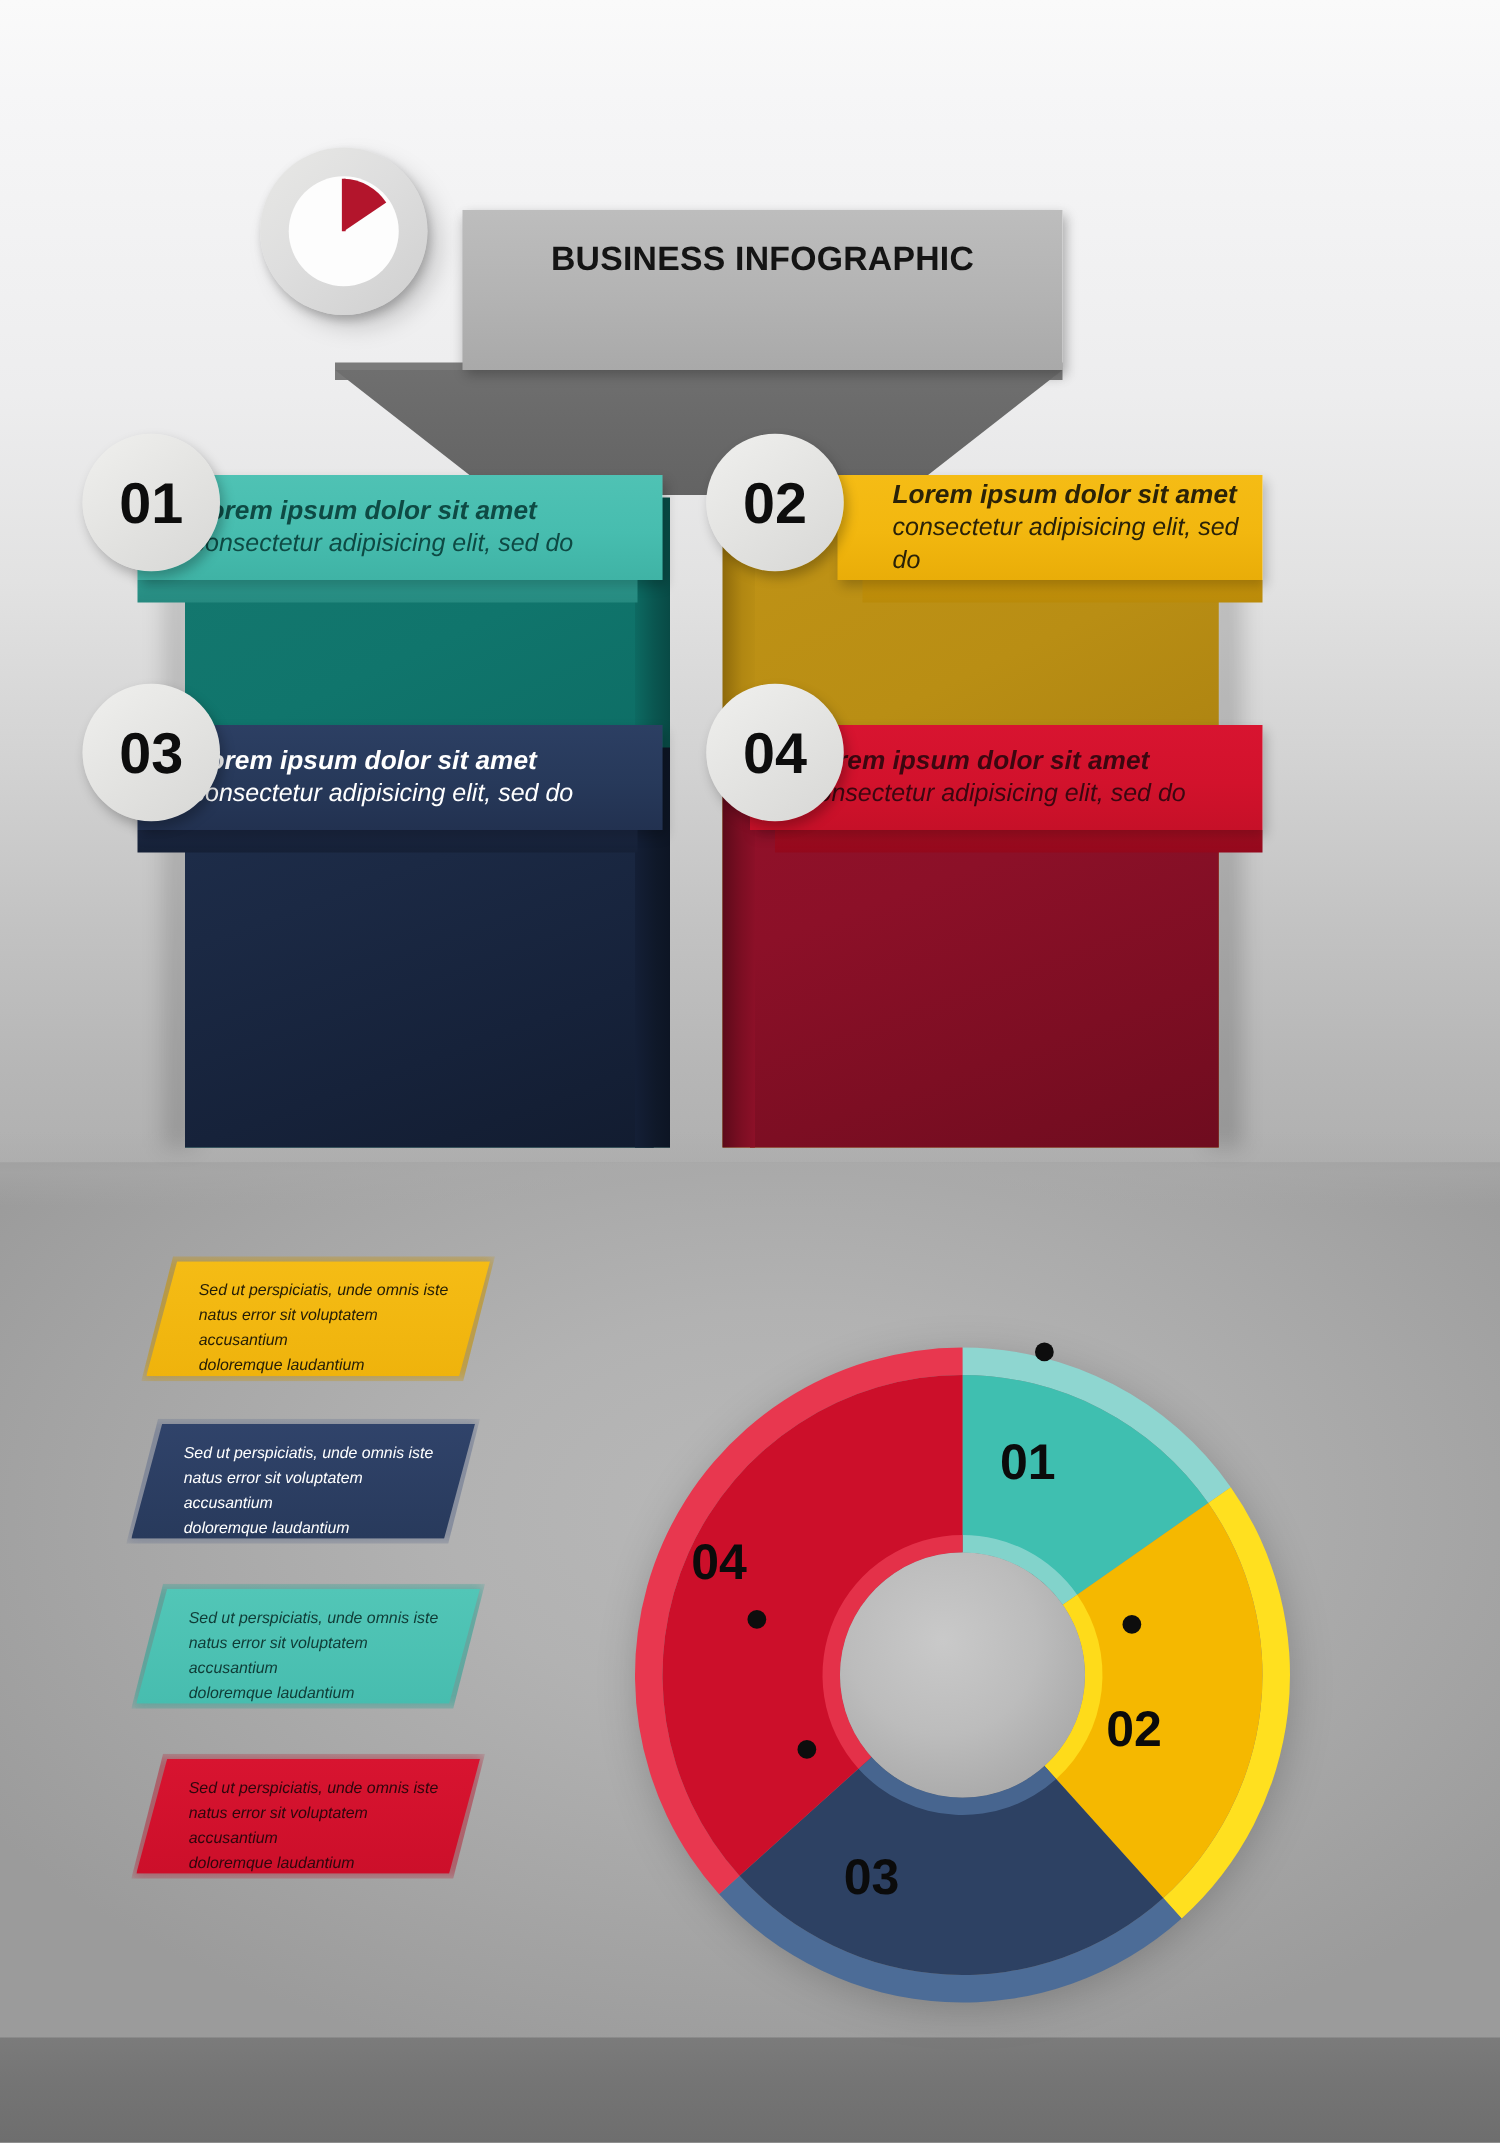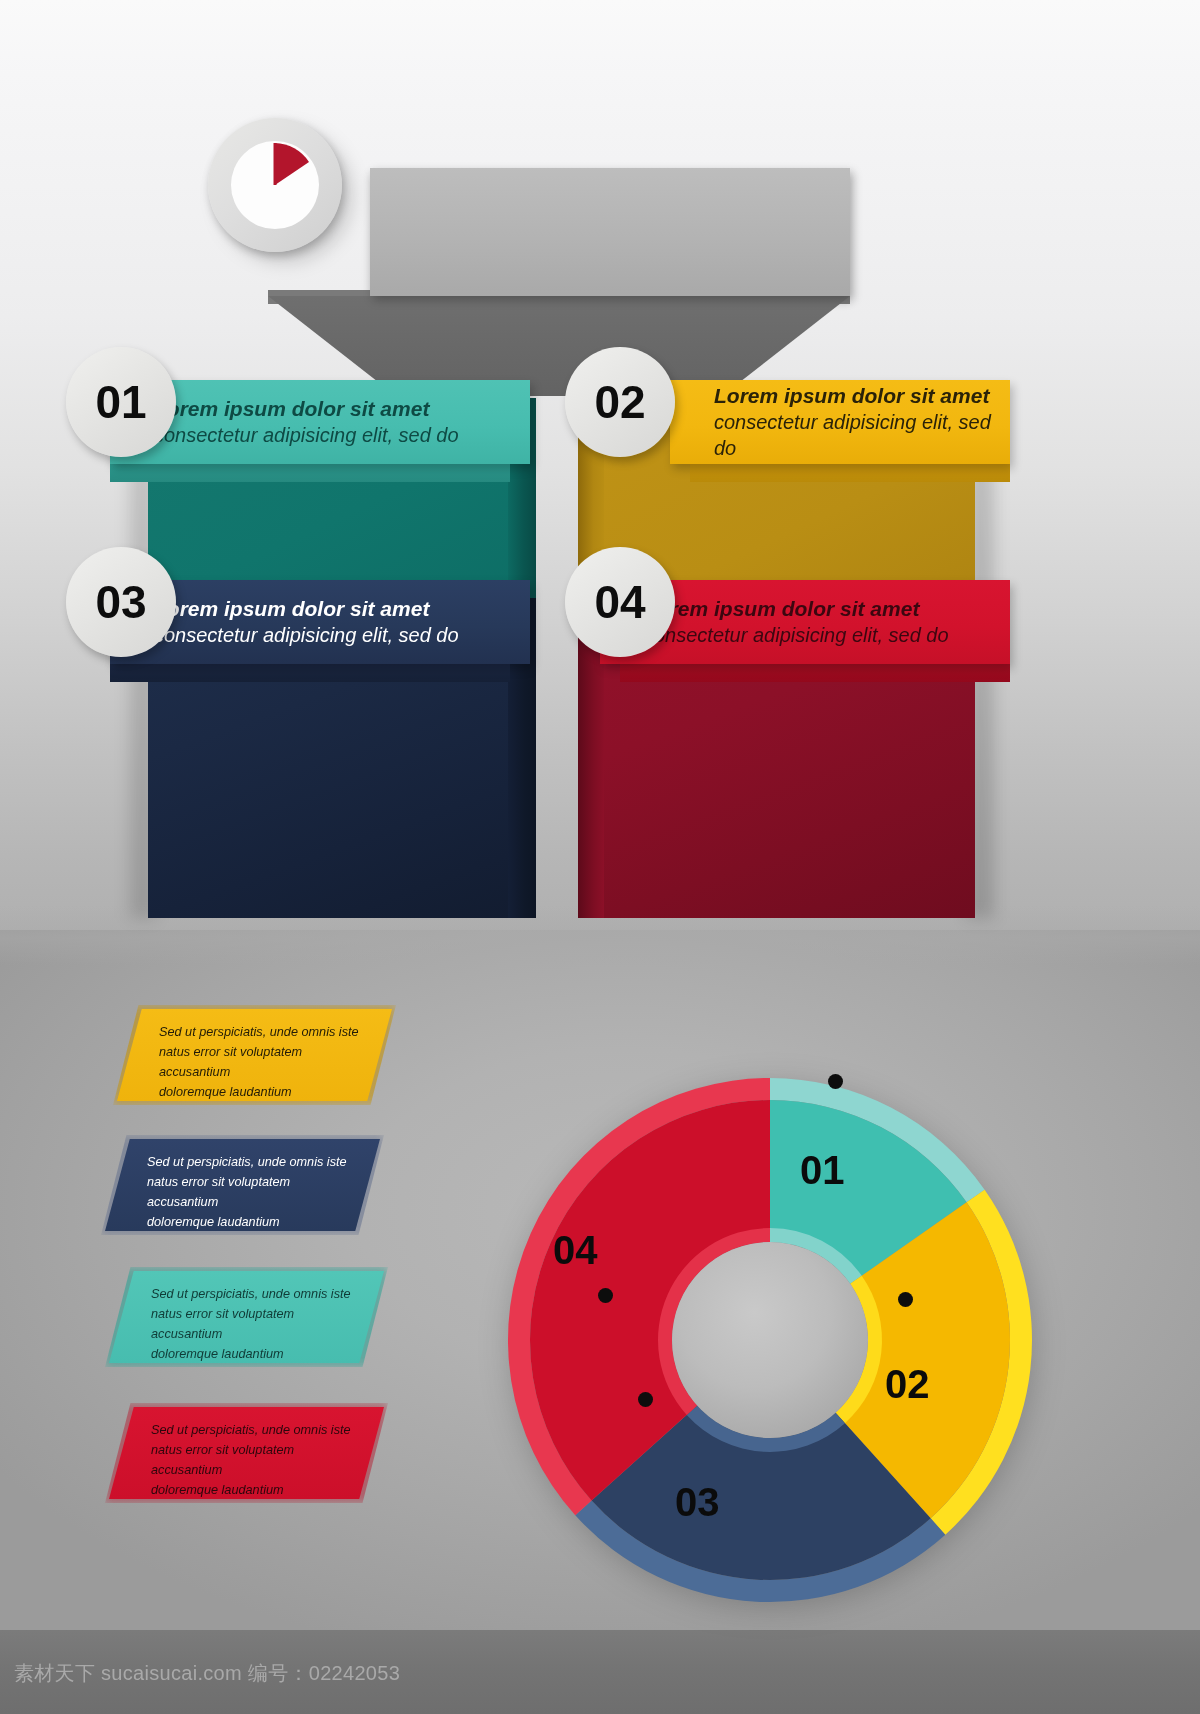--- a/index.html
+++ b/index.html
@@ -211,20 +211,21 @@
 
   <div class="bg-top"></div>
   <div class="bg-bottom"></div>
   <div class="bg-seam"></div>
   <div class="bg-footer"></div>
 
   <div class="header-band-shadow"></div>
   <div class="header-funnel-top"></div>
   <div class="header-funnel"></div>
   <div class="header-band"></div>
+  <div class="header-title">BUSINESS INFOGRAPHIC</div>
 
   <div class="clock-shadow"></div>
   <div class="clock-outer"></div>
   <div class="clock-inner"></div>
   <svg class="clock-wedge" viewBox="0 0 88 88">
     <path d="M44 44 L44 2 A42 42 0 0 1 78 21 Z" fill="#b3152c"></path>
     <path d="M44 44 L44 2" stroke="#b3152c" stroke-width="3"></path>
   </svg>
 
   <div class="panel-shadow-left"></div>
@@ -347,15 +348,14 @@
   <div class="seg-label" style="left:800px;top:1148px;">01</div>
   <div class="seg-label" style="left:885px;top:1362px;">02</div>
   <div class="seg-label" style="left:675px;top:1480px;">03</div>
   <div class="seg-label" style="left:553px;top:1228px;">04</div>
 
   <div class="dot" style="left:898px;top:1292px;"></div>
   <div class="dot" style="left:638px;top:1392px;"></div>
   <div class="dot" style="left:598px;top:1288px;"></div>
   <div class="dot" style="left:828px;top:1074px;"></div>
 
-  <div class="footer-text">素材天下 sucaisucai.com  编号：02242053</div>
 
 </div>
 
 </body></html>

